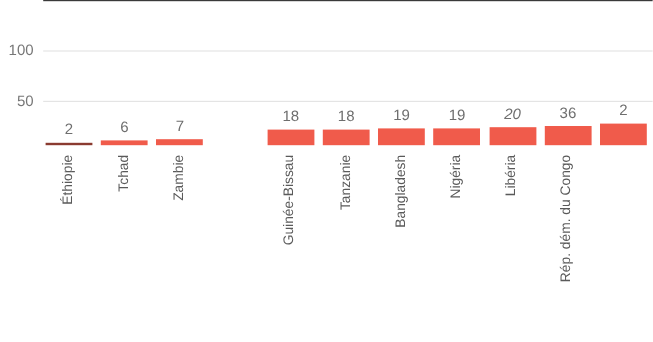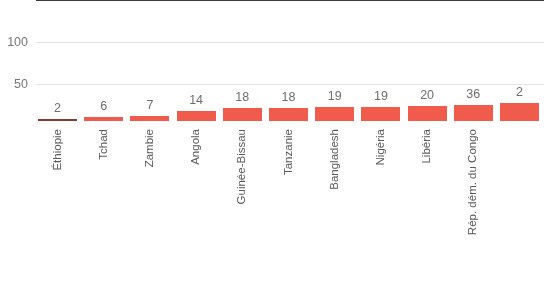--- a/index.html
+++ b/index.html
@@ -122,27 +122,20 @@
           <span class="clabel-inner">Tchad</span>
         </div>
       </div>
       <div class="barcell" style="left: 94.4px; width: 39px;">
         <div class="bar" style="top: 116px; height: 5px; background: rgb(240, 91, 75);"></div>
         <div class="vlabel" style="top: 99px;">7</div>
         <div class="clabel" style="top: 129px;">
           <span class="clabel-inner">Zambie</span>
         </div>
       </div>
-      <div class="barcell" style="left: 140.6px; width: 39px;">
-        <div class="bar" style="top: 111px; height: 10px; background: rgb(240, 91, 75);"></div>
-        <div class="vlabel" style="top: 94px;">14</div>
-        <div class="clabel" style="top: 129px;">
-          <span class="clabel-inner">Angola</span>
-        </div>
-      </div>
       <div class="barcell" style="left: 186.8px; width: 39px;">
         <div class="bar" style="top: 108px; height: 13px; background: rgb(240, 91, 75);"></div>
         <div class="vlabel" style="top: 91px;">18</div>
         <div class="clabel" style="top: 129px;">
           <span class="clabel-inner">Guinée-Bissau</span>
         </div>
       </div>
       <div class="barcell" style="left: 233px; width: 39px;">
         <div class="bar" style="top: 108px; height: 13px; background: rgb(240, 91, 75);"></div>
         <div class="vlabel" style="top: 91px;">18</div>
@@ -159,21 +152,21 @@
       </div>
       <div class="barcell" style="left: 325.4px; width: 39px;">
         <div class="bar" style="top: 107px; height: 14px; background: rgb(240, 91, 75);"></div>
         <div class="vlabel" style="top: 90px;">19</div>
         <div class="clabel" style="top: 129px;">
           <span class="clabel-inner">Nigéria</span>
         </div>
       </div>
       <div class="barcell" style="left: 371.6px; width: 39px;">
         <div class="bar" style="top: 106px; height: 15px; background: rgb(240, 91, 75);"></div>
-        <div class="vlabel" style="top: 89px;">20</div>
+        <div class="vlabel" style="top: 89px; font-style: italic;">20</div>
         <div class="clabel" style="top: 129px;">
           <span class="clabel-inner">Libéria</span>
         </div>
       </div>
       <div class="barcell" style="left: 417.8px; width: 39px;">
         <div class="bar" style="top: 105px; height: 16px; background: rgb(240, 91, 75);"></div>
         <div class="vlabel" style="top: 88px;">36</div>
         <div class="clabel" style="top: 129px;">
           <span class="clabel-inner">Rép. dém. du Congo</span>
         </div>

